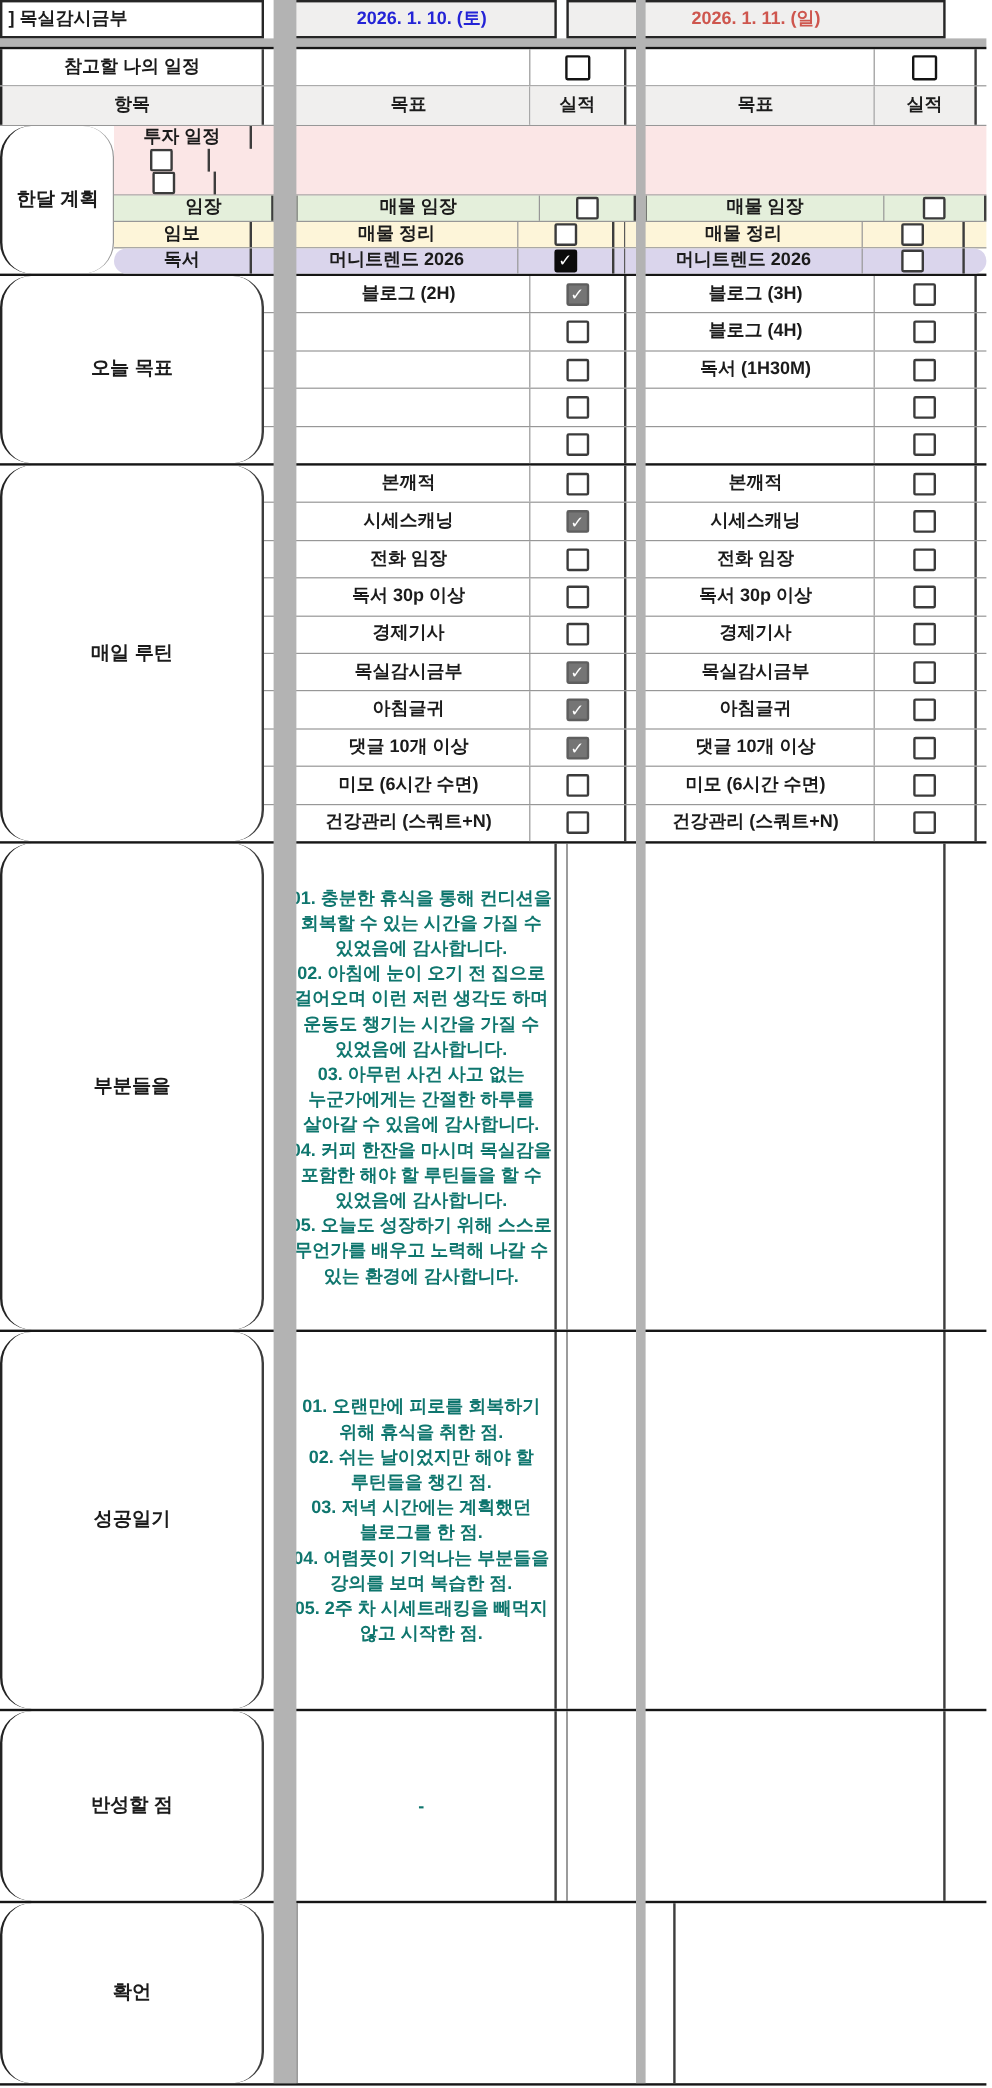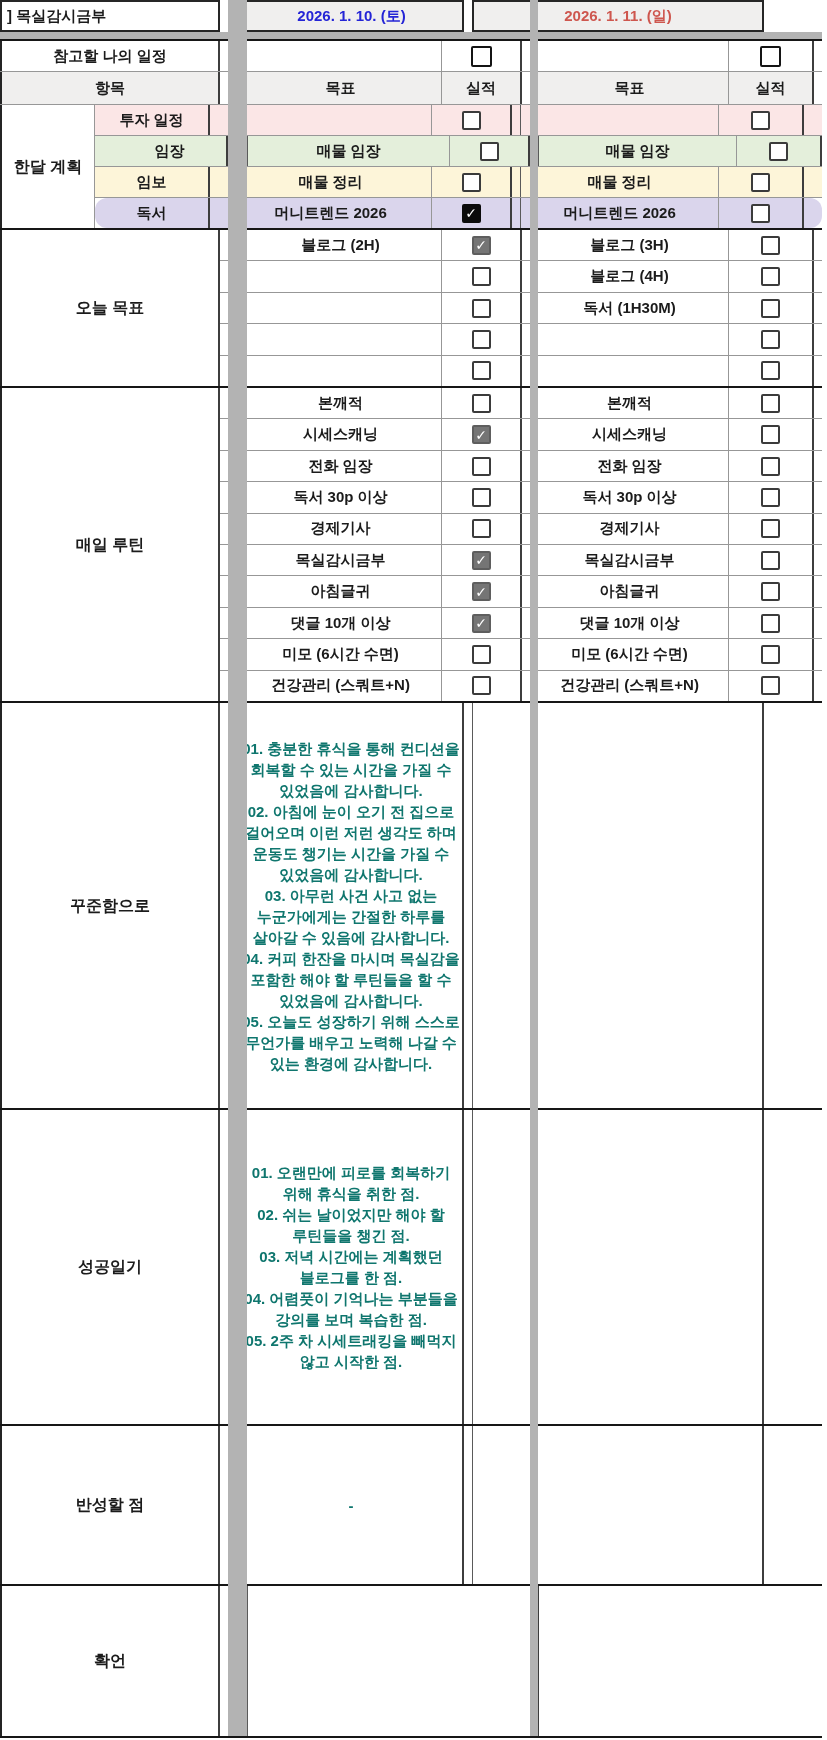--- a/index.html
+++ b/index.html
@@ -12,21 +12,21 @@
   .vband.b1 { left:228px; width:19px; }
   .vband.b2 { left:530px; width:8px; }
 
   .cell { display:flex; align-items:center; justify-content:center; font-size:15px; color:#1b1b1b; overflow:hidden; line-height:1.25; }
 
   
   .w-lbl  { width:220px; } .w-lblA { width:113px; } .w-lblB { width:115px; }
   .w-g1   { width:19px; }  .w-g2   { width:8px; }
   .w-d1g  { width:203px; } .w-d1t  { width:80px; }
   .w-d2g  { width:199px; } .w-d2t  { width:85px; }
-  .w-d1m  { width:225px; } .w-d2m  { width:292px; }
+  .w-d1m  { width:225px; } .w-d2m  { width:316px; }
 
   
   .bl   { border-left:2px solid #242424; }
   .eR   { border-right:2px solid #3d3d3d; }
   .eL   { border-left:1.5px solid #5a5a5a; }
   .sepR { border-right:1px solid #979797; }
 
   
   .hrow { display:flex; height:32px; }
   .titlecell { background:#fff; border:2px solid #262626; justify-content:flex-start; padding-left:5px; font-size:15px; }
@@ -42,32 +42,32 @@
 
   .row-ref { height:31px; display:flex; border-bottom:1px solid #979797; }
   .row-colhead { height:33px; display:flex; border-bottom:1px solid #979797; }
   .hdr { background:var(--headbg,#f0efee); }
 
   .mp { flex:1; display:flex; }
   .rowstack { flex:1; display:flex; flex-direction:column; }
   .rowstack .row { flex:1; display:flex; border-bottom:1px solid #979797; }
   .rowstack .row:last-child { border-bottom:none; }
 
-  .row.pink   { background:var(--pink,#fbe6e6); }
+  .row.pink   { background:var(--pink,#fbe6e6);flex-direction:column; }
   .row.green  { background:var(--green,#e4efdb);padding-left:18px; }
   .row.yellow { background:var(--yellow,#fdf5d9); }
   .row.purple { background:var(--purple,#dad5ec);border-radius:12px; }
 
   .h-month   { height:189px; }
   .h-today   { height:158px; }
   .h-routine { height:315px; }
   .h-j1 { height:407px; } .h-j2 { height:316px; }
   .h-j3 { height:160px; } .h-j4 { height:154px; }
 
-  .seclabel { font-size:16px; }
+  .seclabel { font-size:16px;border-radius:26px; }
 
   
   .jtext { white-space:pre-line; text-align:center; font-size:15px; line-height:21px; color:#0f766e; padding:6px 2px; }
 
   
   .cb { width:19px; height:19px; border:2px solid #3b3b3b; border-radius:2px; background:#fff;
         display:flex; align-items:center; justify-content:center; color:#fff; font-size:14px; line-height:1; }
   .cb.big { width:21px; height:21px; border-color:#141414; }
   .cb[data-state="checked"] { background:#757575; border-color:#5e5e5e; }
   .cb[data-state="checked"]::after { content:"✓"; }
@@ -359,21 +359,21 @@
         <div class="w-g2"></div>
         <div class="cell w-d2g eL sepR">건강관리 (스쿼트+N)</div>
         <div class="cell w-d2t eR">
             <span class="cb" data-state="unchecked"></span>
           </div>
       </div>
     </div>
   </div>
 
   <div class="chunk h-j1">
-    <div class="cell w-lbl bl eR seclabel">꾸준함으로</div>
+    <div class="cell w-lbl bl eR seclabel">부분들을</div>
     <div class="w-g1"></div>
     <div class="cell w-d1m eL eR jtext">01. 충분한 휴식을 통해 컨디션을
 회복할 수 있는 시간을 가질 수
 있었음에 감사합니다.
 02. 아침에 눈이 오기 전 집으로
 걸어오며 이런 저런 생각도 하며
 운동도 챙기는 시간을 가질 수
 있었음에 감사합니다.
 03. 아무런 사건 사고 없는
 누군가에게는 간절한 하루를

